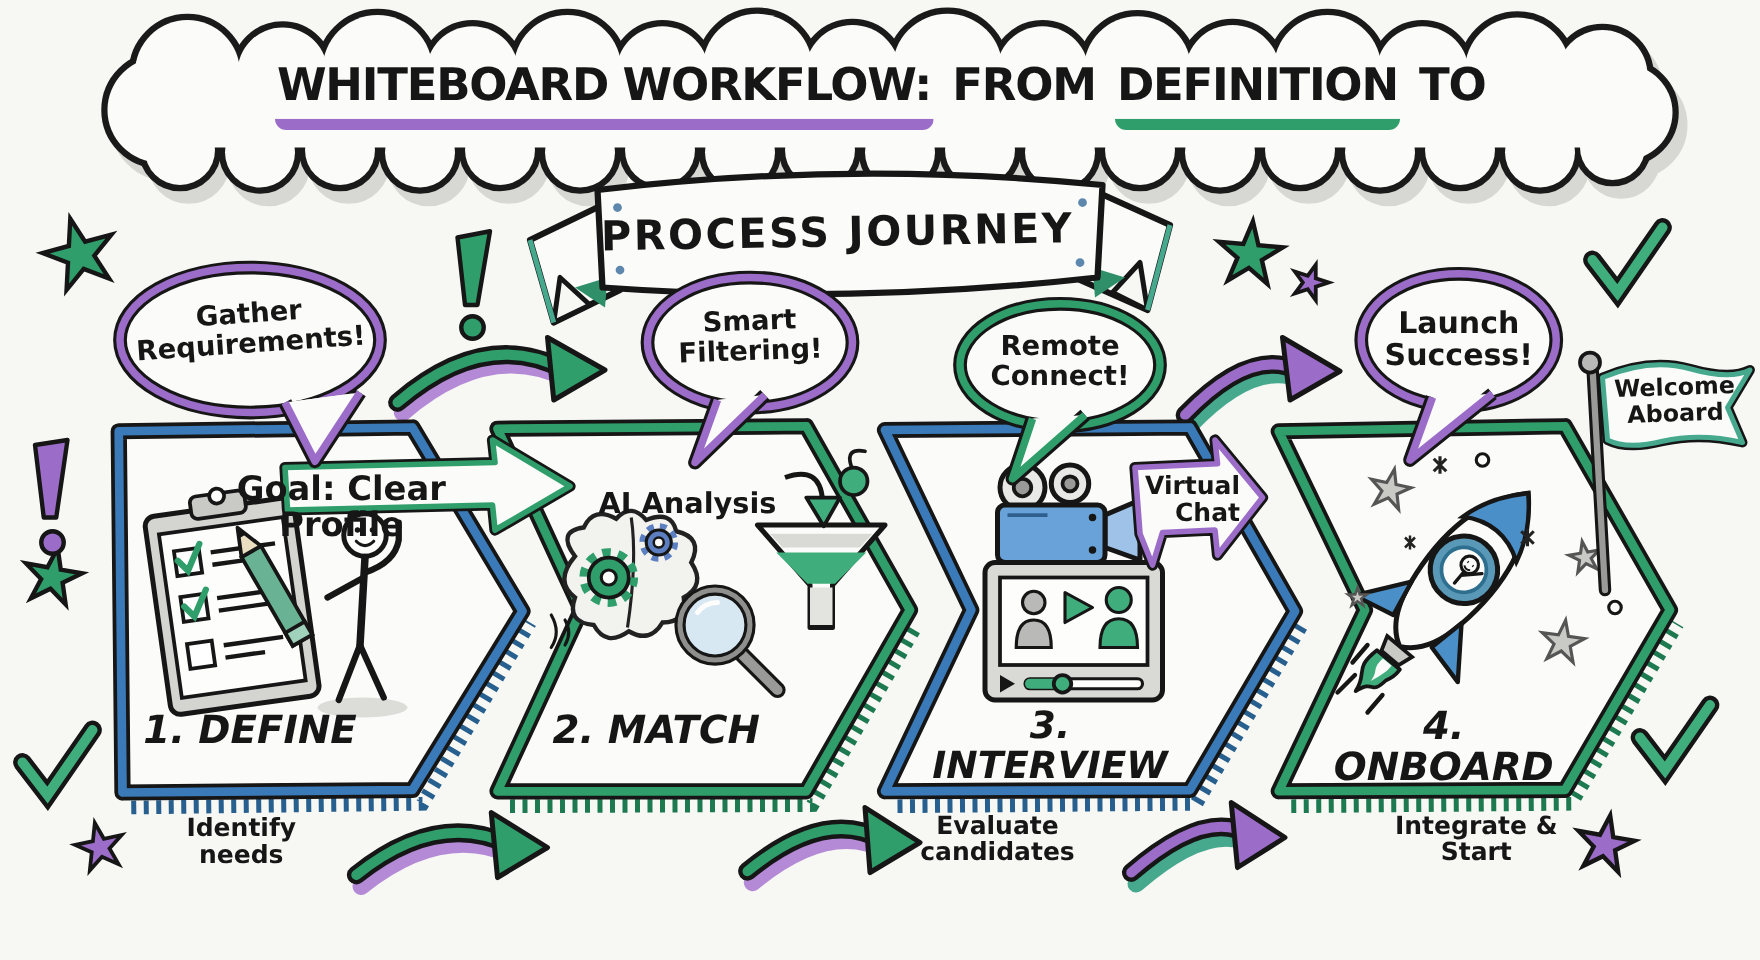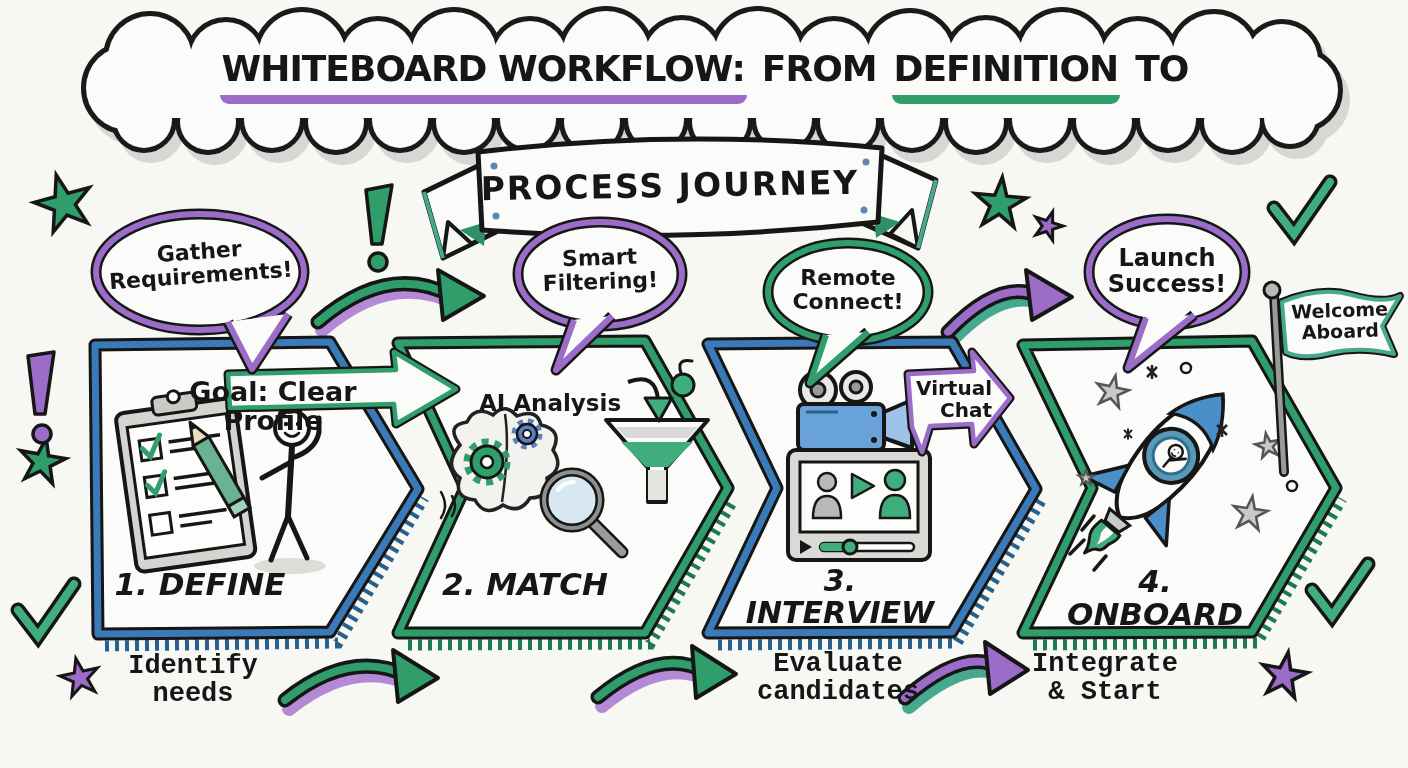--- a/index.html
+++ b/index.html
@@ -9,21 +9,21 @@
   .t{position:absolute;font-weight:bold;color:#161616;text-align:center;line-height:1.08;z-index:5;}
   .title{display:flex;justify-content:center;align-items:flex-end;gap:13px;font-size:36px;letter-spacing:-1px;white-space:nowrap;}
   .seg{padding:0 2px 6px;}
   .u-purple{border-bottom:9px solid #9b6cc8;border-radius:0 0 9px 9px;}
   .u-green{border-bottom:9px solid #2f9e6b;border-radius:0 0 9px 9px;}
   .u-none{border-bottom:9px solid transparent;}
   .banner-label{font-size:33px;letter-spacing:2px;}
   .bubble{font-size:22px;}
   .anno{font-size:27px;}
   .steplab{font-size:31px;letter-spacing:0;font-style:italic;}
-  .caption{font-size:27px;line-height:1.05;font-family:Liberation Mono, monospace;}
+  .caption{font-size:20px;line-height:1.05;}
 </style>
 </head>
 <body>
 
 <div class="stage">
 
 <svg width="1408" height="768" viewBox="0 0 1408 768">
   <defs>
     <g id="cloud">
       <circle cx="150" cy="58" r="42"></circle>
@@ -347,16 +347,16 @@
 <div class="t anno" style="left:460px;top:363px;width:180px;font-size:23px;margin-top:28px;">AI Analysis</div>
 <div class="t anno" style="left:912px;top:378px;width:80px;font-size:20px;text-align:right;">Virtual Chat</div>
 <div class="t anno" style="left:1288px;top:300px;width:104px;font-size:19px;transform:rotate(-2deg);">Welcome Aboard</div>
 
 <div class="t steplab" style="left:100px;top:568px;width:200px;">1. DEFINE</div>
 <div class="t steplab" style="left:430px;top:568px;width:190px;">2. MATCH</div>
 <div class="t steplab" style="left:730px;top:565px;width:220px;font-size:30px;">3. INTERVIEW</div>
 <div class="t steplab" style="left:1050px;top:565px;width:210px;">4. ONBOARD</div>
 
 <div class="t caption" style="left:118px;top:652px;width:150px;">Identify needs</div>
-<div class="t caption" style="left:748px;top:650px;width:180px;">Evaluate candidates</div>
-<div class="t caption" style="left:1020px;top:650px;width:170px;">Integrate &amp; Start</div>
+<div class="t caption" style="left:708px;top:650px;width:180px;">Evaluate candidates</div>
+<div class="t caption" style="left:1096px;top:650px;width:170px;">Integrate &amp; Start</div>
 
 </div>
 
 </body></html>

